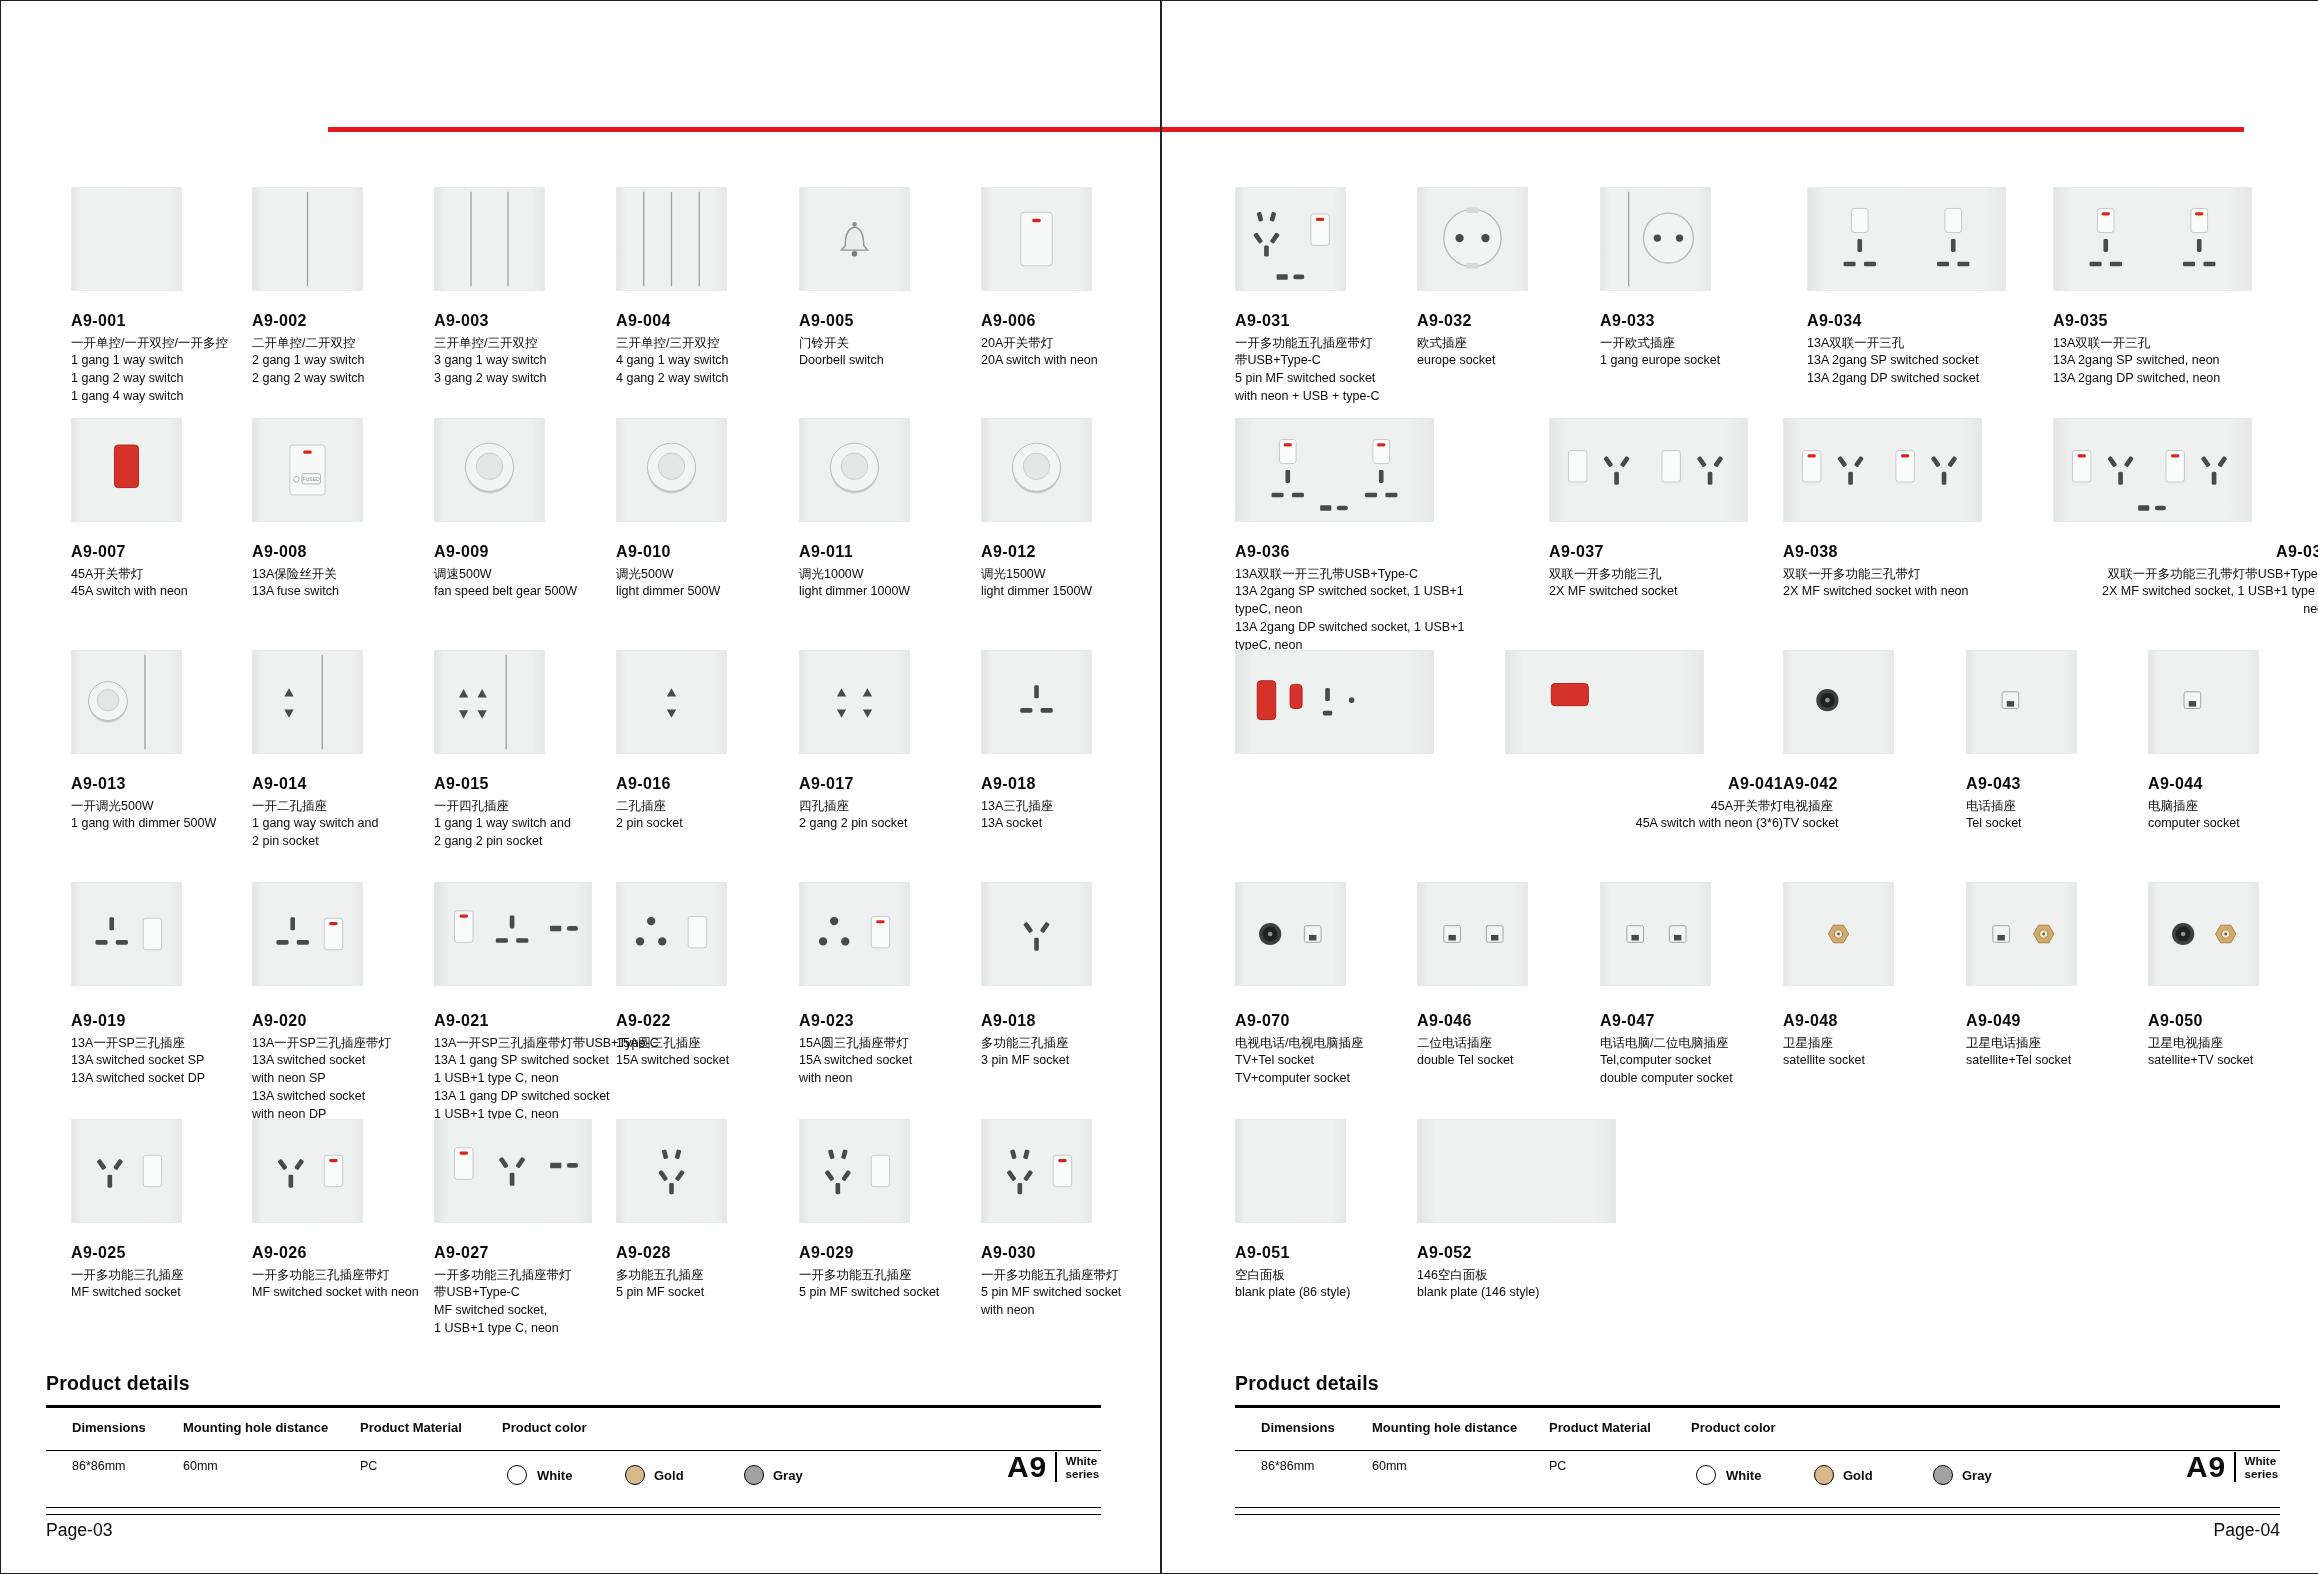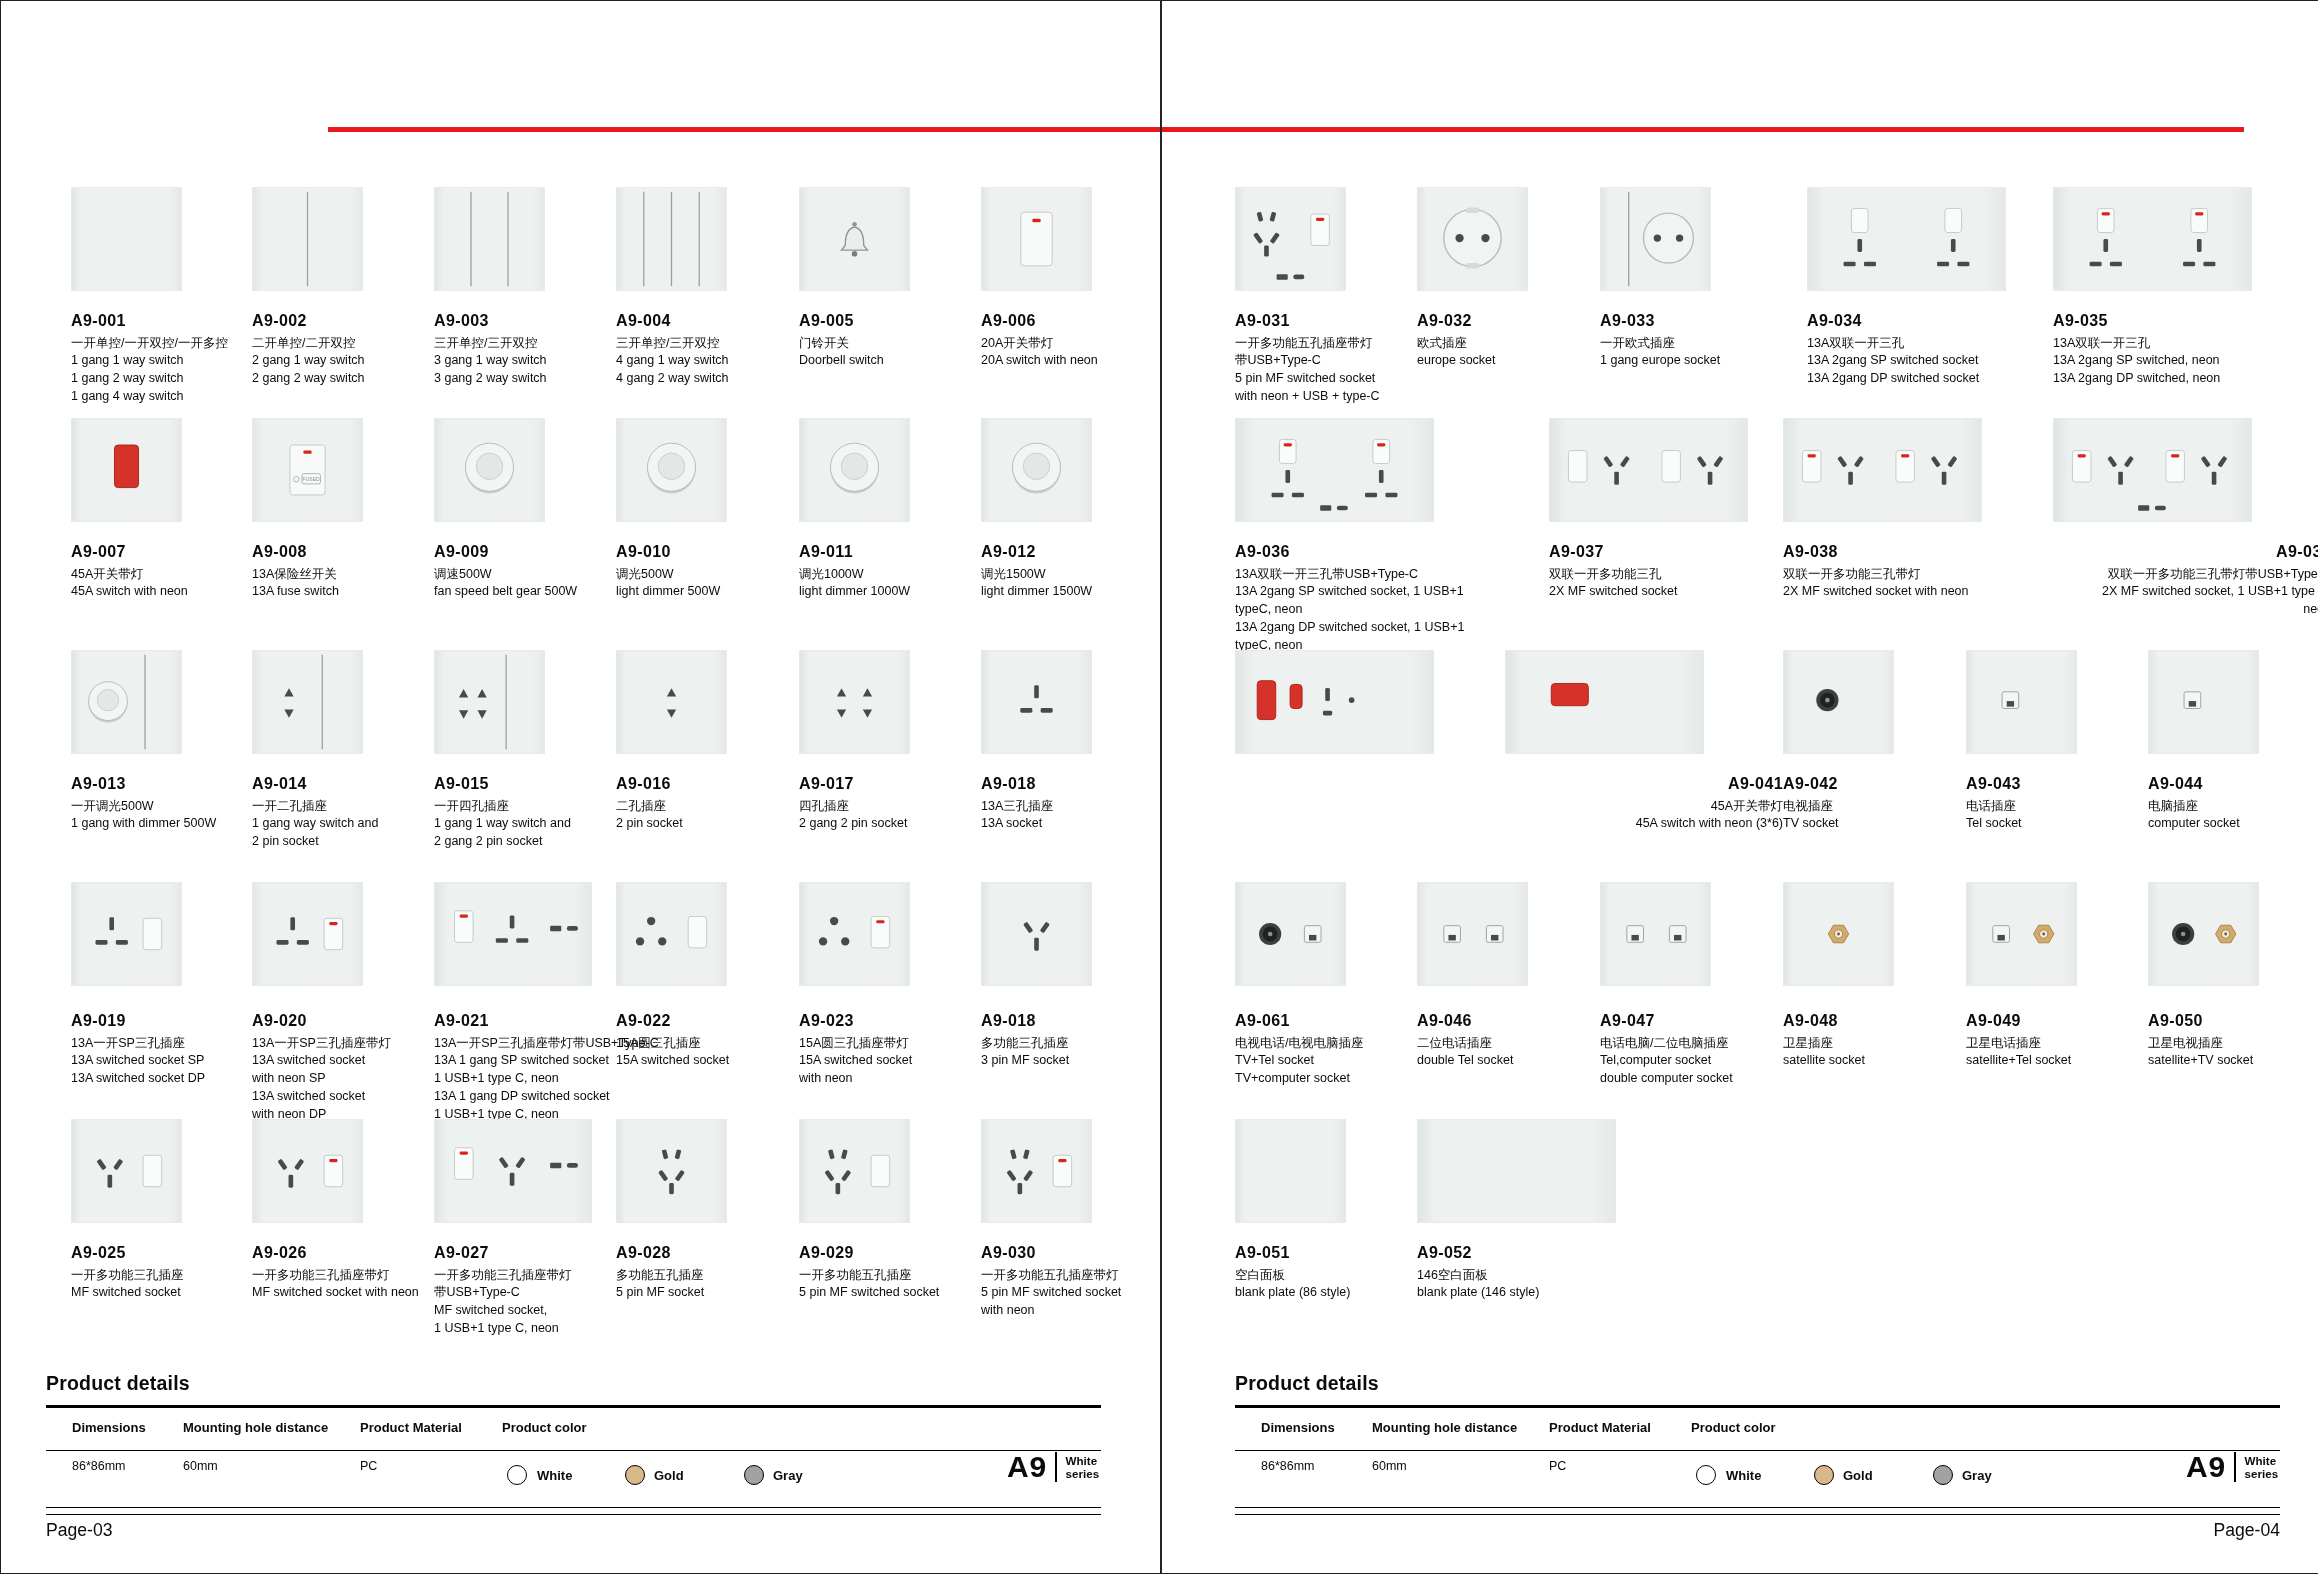--- a/index.html
+++ b/index.html
@@ -754,21 +754,21 @@
         <div class="tile" style="width: 111px;">
           <svg width="111" height="104" viewBox="0 0 120 112">
             <circle cx="38" cy="56" r="12" fill="#3c4140"></circle>
             <circle cx="38" cy="56" r="8" fill="#202222"></circle>
             <circle cx="38" cy="56" r="2.5" fill="#8d9391"></circle>
             <rect x="75" y="47" width="18" height="18" rx="2" fill="#f4f6f5" stroke="#9aa09e"></rect>
             <rect x="80" y="57" width="8" height="6" fill="#474c4b"></rect>
           </svg>
         </div>
         <div class="lbl" style="top: 130px; width: 178px;">
-          <div class="code">A9-061</div>
+          <div class="code">A9-070</div>
           <div class="line">电视电话/电视电脑插座</div>
           <div class="line">TV+Tel socket</div>
           <div class="line">TV+computer socket</div>
         </div>
       </div>
       <div class="card" style="left: 1416px; top: 881px;">
         <div class="tile" style="width: 111px;">
           <svg width="111" height="104" viewBox="0 0 120 112">
             <rect x="29" y="47" width="18" height="18" rx="2" fill="#f4f6f5" stroke="#9aa09e"></rect>
             <rect x="34" y="57" width="8" height="6" fill="#474c4b"></rect>

